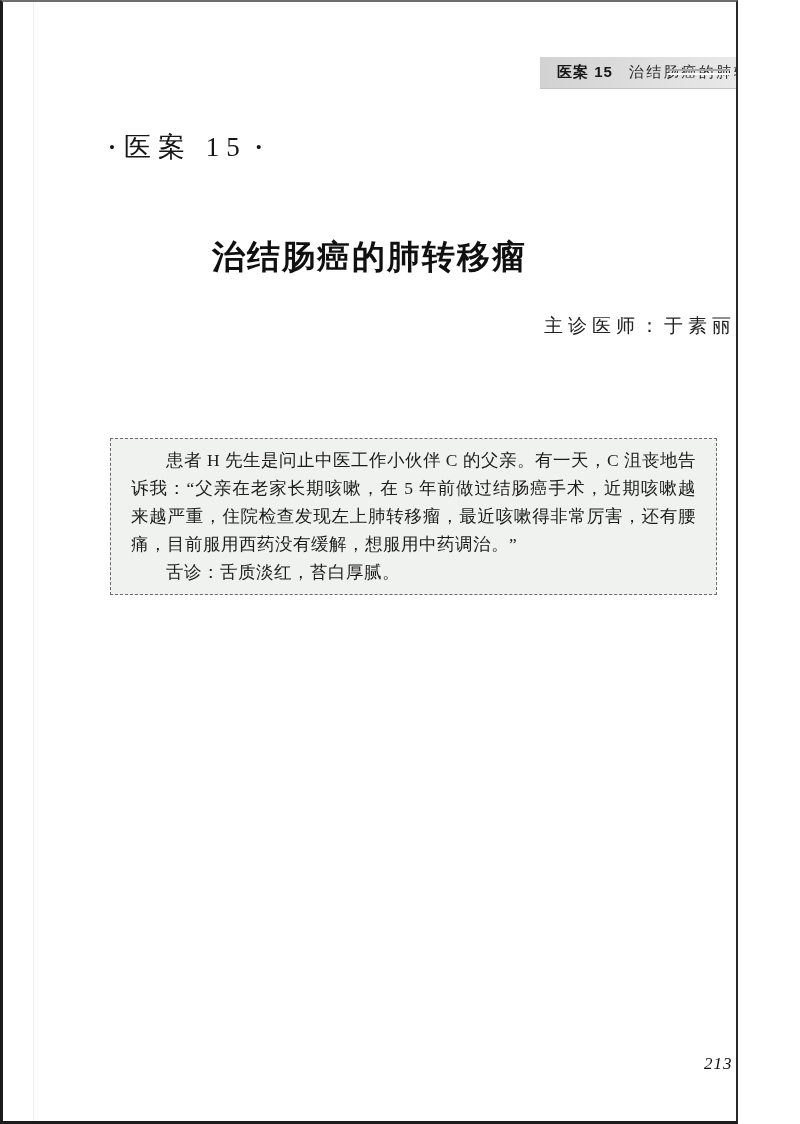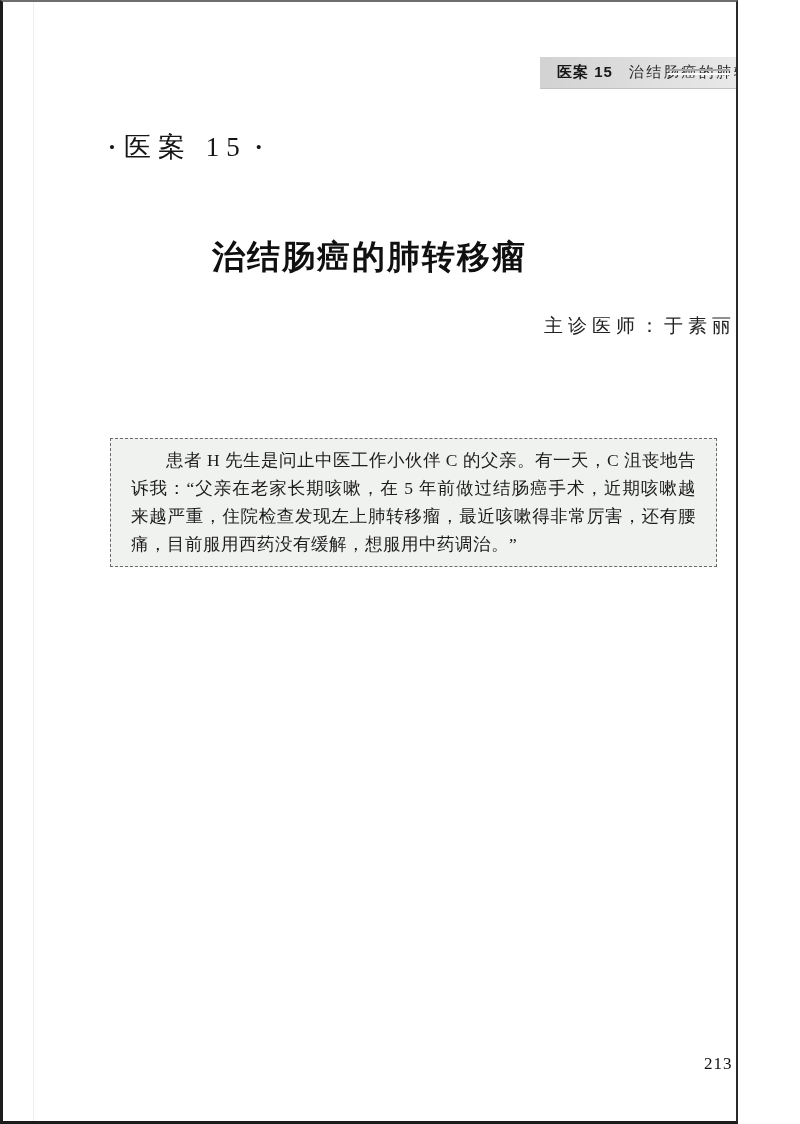--- a/index.html
+++ b/index.html
@@ -72,21 +72,21 @@
   .case-box p{
     margin:0;
     font-size:17.5px;line-height:28px;
     text-indent:2em;text-align:justify;
     color:#1c1c1c;letter-spacing:0.5px;
   }
   
   .page-footer{position:absolute;left:0;right:0;top:1050px;height:26px;}
   .page-number{
     position:absolute;left:701px;top:2px;
-    font-size:17px;letter-spacing:1px;color:#111111;
+    font-size:17px;letter-spacing:1px;color:#111111;font-style:italic;
   }
   .footer-rules{position:absolute;left:738px;right:0;top:5px;}
   .footer-rules i{
     display:block;height:4px;margin-bottom:2px;
     background:linear-gradient(to right,#8e8e8e,#d9d9d9);
   }
 </style>
 </head>
 <body>
 
@@ -108,20 +108,21 @@
     <span class="marker-label">医案 15</span>
     <span class="dot">•</span>
   </div>
 
   <h1 class="case-title">治结肠癌的肺转移瘤</h1>
 
   <div class="physician">主诊医师：于素丽</div>
 
   <section class="case-box">
     <p>患者 H 先生是问止中医工作小伙伴 C 的父亲。有一天，C 沮丧地告诉我：“父亲在老家长期咳嗽，在 5 年前做过结肠癌手术，近期咳嗽越来越严重，住院检查发现左上肺转移瘤，最近咳嗽得非常厉害，还有腰痛，目前服用西药没有缓解，想服用中药调治。”</p>
+    <p>舌诊：舌质淡红，苔白厚腻。</p>
   </section>
 
   <footer class="page-footer">
     <span class="page-number">213</span>
     <span class="footer-rules">
         <i></i>
         <i></i>
         <i></i>
       </span>
   </footer>

